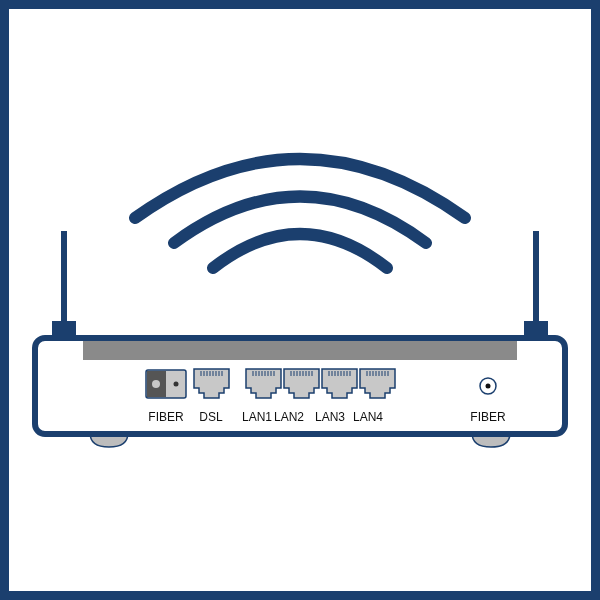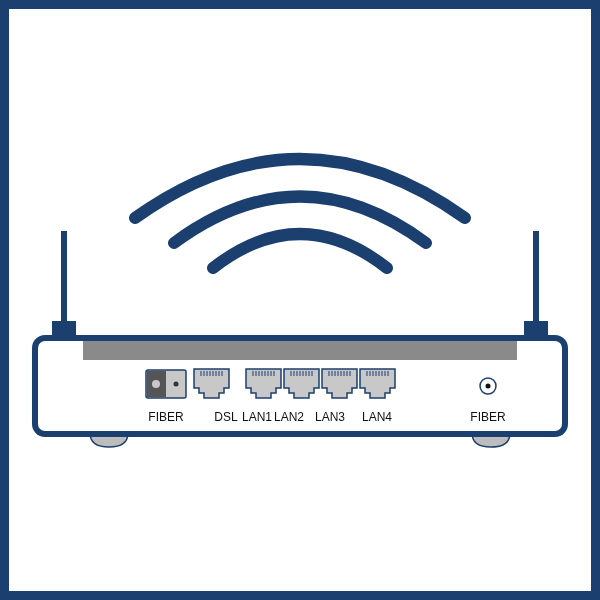--- a/index.html
+++ b/index.html
@@ -58,18 +58,18 @@
     <path d="M367 371 v5 M370 371 v5 M373 371 v5 M376 371 v5 M379 371 v5 M382 371 v5 M385 371 v5 M388 371 v5"></path>
   </g>
 
   <g>
     <circle cx="488" cy="386" r="8" fill="#fff" stroke="#1b3f6e" stroke-width="1.5"></circle>
     <circle cx="488" cy="386" r="2.5" fill="#111"></circle>
   </g>
 </svg>
 
 <span class="label" style="left:166px">FIBER</span>
-<span class="label" style="left:226px">DSL</span>
+<span class="label" style="left:211px">DSL</span>
 <span class="label" style="left:257px">LAN1</span>
 <span class="label" style="left:289px">LAN2</span>
 <span class="label" style="left:330px">LAN3</span>
-<span class="label" style="left:377px">LAN4</span>
+<span class="label" style="left:368px">LAN4</span>
 <span class="label" style="left:488px">FIBER</span>
 
 </body></html>

